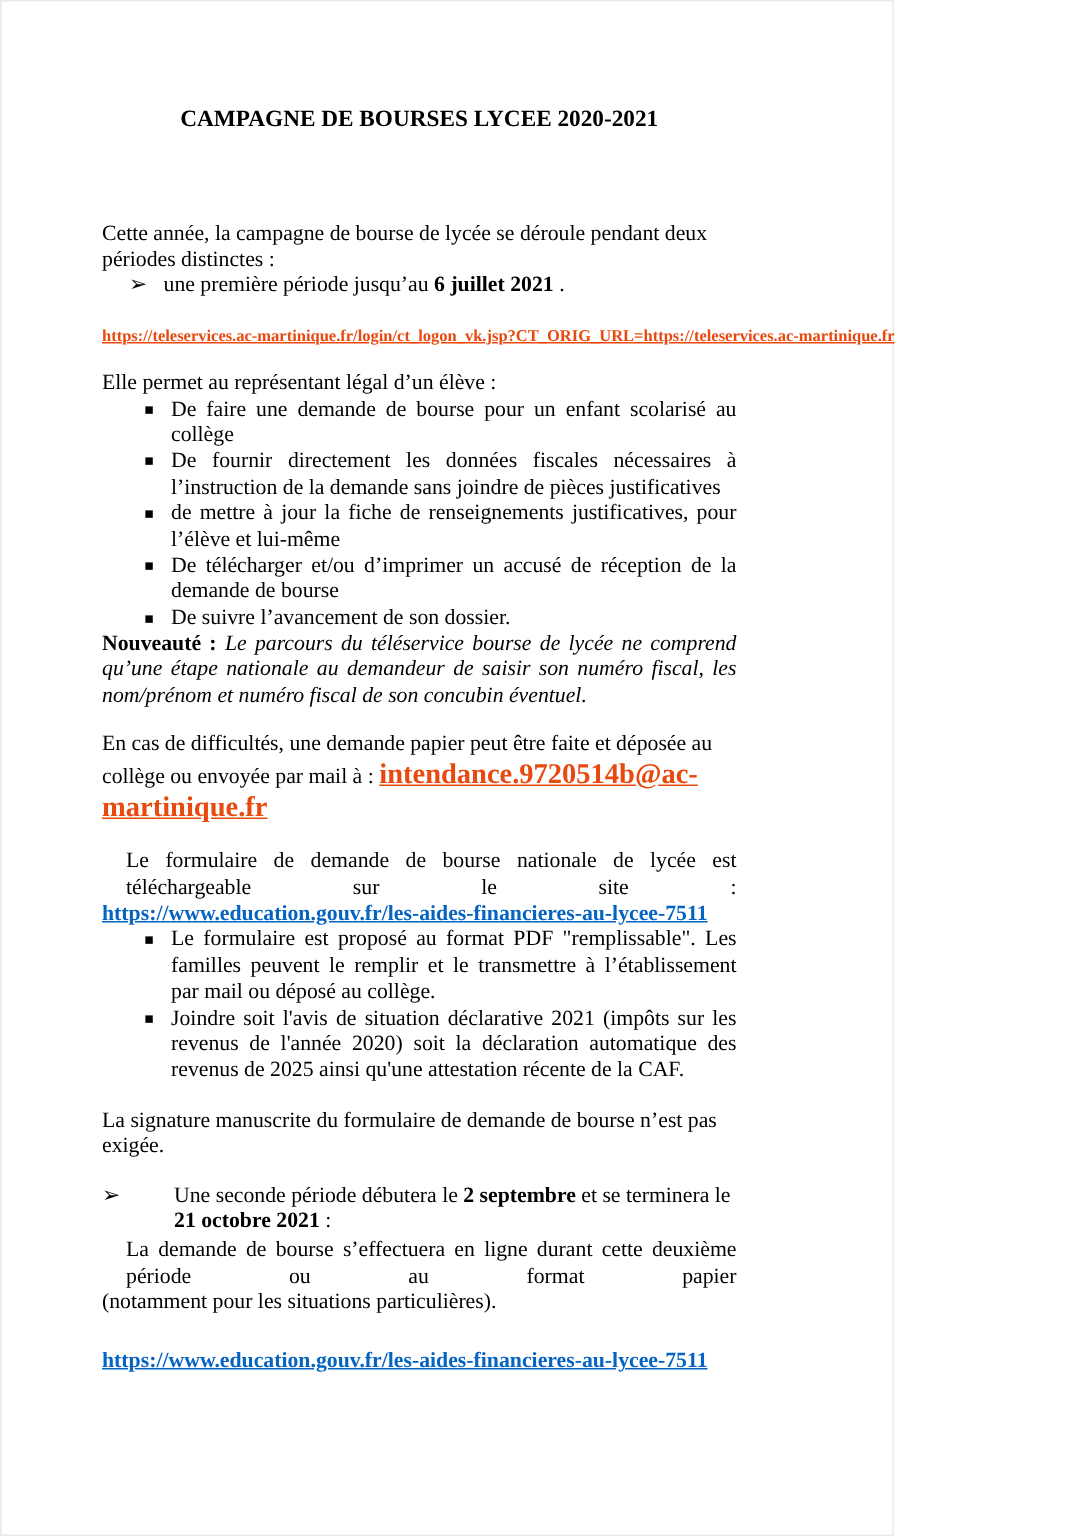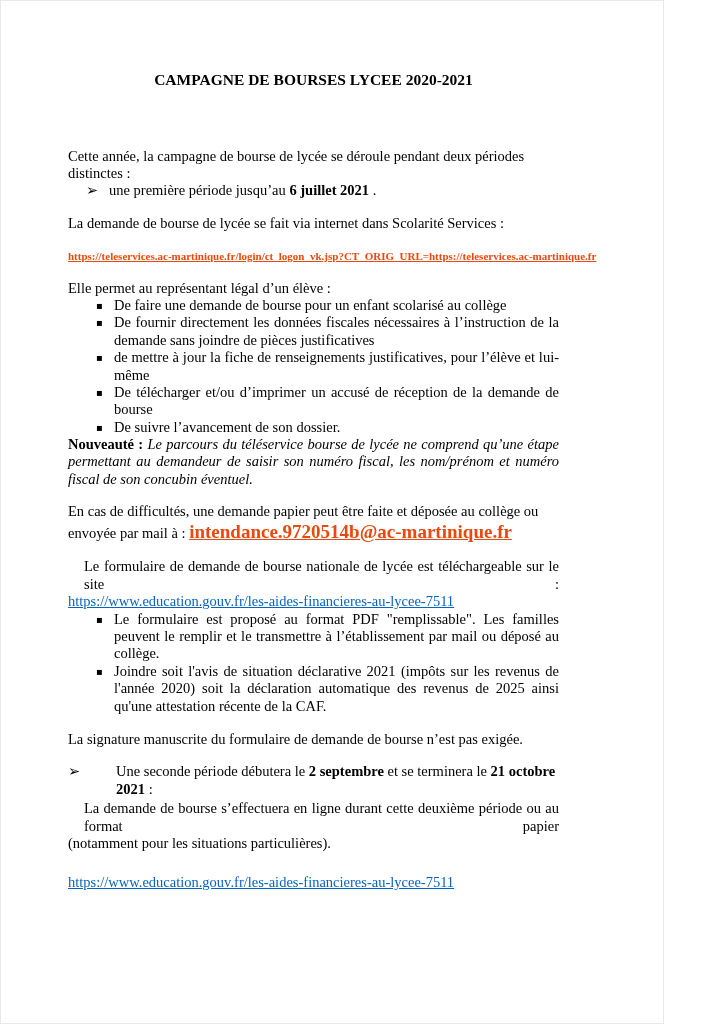--- a/index.html
+++ b/index.html
@@ -2,21 +2,21 @@
 <html><head>
 <meta charset="utf-8">
 <style>
   * { margin: 0; padding: 0; box-sizing: border-box; }
   html, body { background: #ffffff; }
   body {
     font-family: "Liberation Serif", "DejaVu Serif", serif;
     color: #000000;
   }
   .page {
-    width: 664px;
+    width: 596px;
     min-height: 1024px;
     background: #ffffff;
     border: 1px solid #e9e9e9;
     padding: 70px 104px 40px 67px;
     font-size: 14.5px;
     line-height: 1.2;
   }
   .title {
     font-size: 15.5px;
     font-weight: bold;
@@ -58,41 +58,40 @@
     text-decoration: underline;
   }
   .link-small {
     font-size: 11px;
     white-space: nowrap;
     letter-spacing: 0;
   }
   .email-link { font-size: 19px; text-decoration: underline; }
   .link-blue {
     color: #0563c1;
-    font-weight: normal;
+    font-weight: bold;
     text-decoration: underline;
   }
   b { font-weight: bold; }
   i { font-style: italic; }
 </style>
 </head>
 <body>
 
 <div class="page">
 
   <h1 class="title">CAMPAGNE DE BOURSES LYCEE 2020-2021</h1>
 
   <p class="para mb0">Cette année, la campagne de bourse de lycée se déroule pendant deux périodes distinctes :</p>
 
   <div class="arrow-row indent1">
     <span class="arrow">➢</span>
     <span><span>une première période jusqu’au </span><b>6 juillet 2021</b><span> .</span></span>
   </div>
 
-  <p class="para">La demande de bourse de lycée se fait via internet dans Scolarité Services :</p>
 
   <p class="para"><a class="link-orange link-small">https://teleservices.ac-martinique.fr/login/ct_logon_vk.jsp?CT_ORIG_URL=https://teleservices.ac-martinique.fr</a></p>
 
   <p class="para mb0">Elle permet au représentant légal d’un élève :</p>
 
   <div>
     <div class="bullet-row">
       <span class="bullet">▪</span>
       <span class="bullet-text">De faire une demande de bourse pour un enfant scolarisé au collège</span>
     </div>
@@ -107,21 +106,21 @@
     <div class="bullet-row">
       <span class="bullet">▪</span>
       <span class="bullet-text">De télécharger et/ou d’imprimer un accusé de réception de la demande de bourse</span>
     </div>
     <div class="bullet-row">
       <span class="bullet">▪</span>
       <span class="bullet-text">De suivre l’avancement de son dossier.</span>
     </div>
   </div>
 
-  <p class="para just"><b>Nouveauté : </b><i>Le parcours du téléservice bourse de lycée ne comprend qu’une étape permettant au demandeur de saisir son numéro fiscal, les nom/prénom et numéro fiscal de son concubin éventuel.</i></p>
+  <p class="para just"><b>Nouveauté : </b><i>Le parcours du téléservice bourse de lycée ne comprend qu’une étape nationale au demandeur de saisir son numéro fiscal, les nom/prénom et numéro fiscal de son concubin éventuel.</i></p>
 
   <p class="para"><span>En cas de difficultés, une demande papier peut être faite et déposée au collège ou envoyée par mail à : </span><a class="link-orange email-link">intendance.9720514b@ac-martinique.fr</a></p>
 
   <div class="para mb0">
     <span class="justify-last">Le formulaire de demande de bourse nationale de lycée est téléchargeable sur le site :</span>
     <a class="link-blue">https://www.education.gouv.fr/les-aides-financieres-au-lycee-7511</a>
   </div>
 
   <div>
     <div class="bullet-row">

